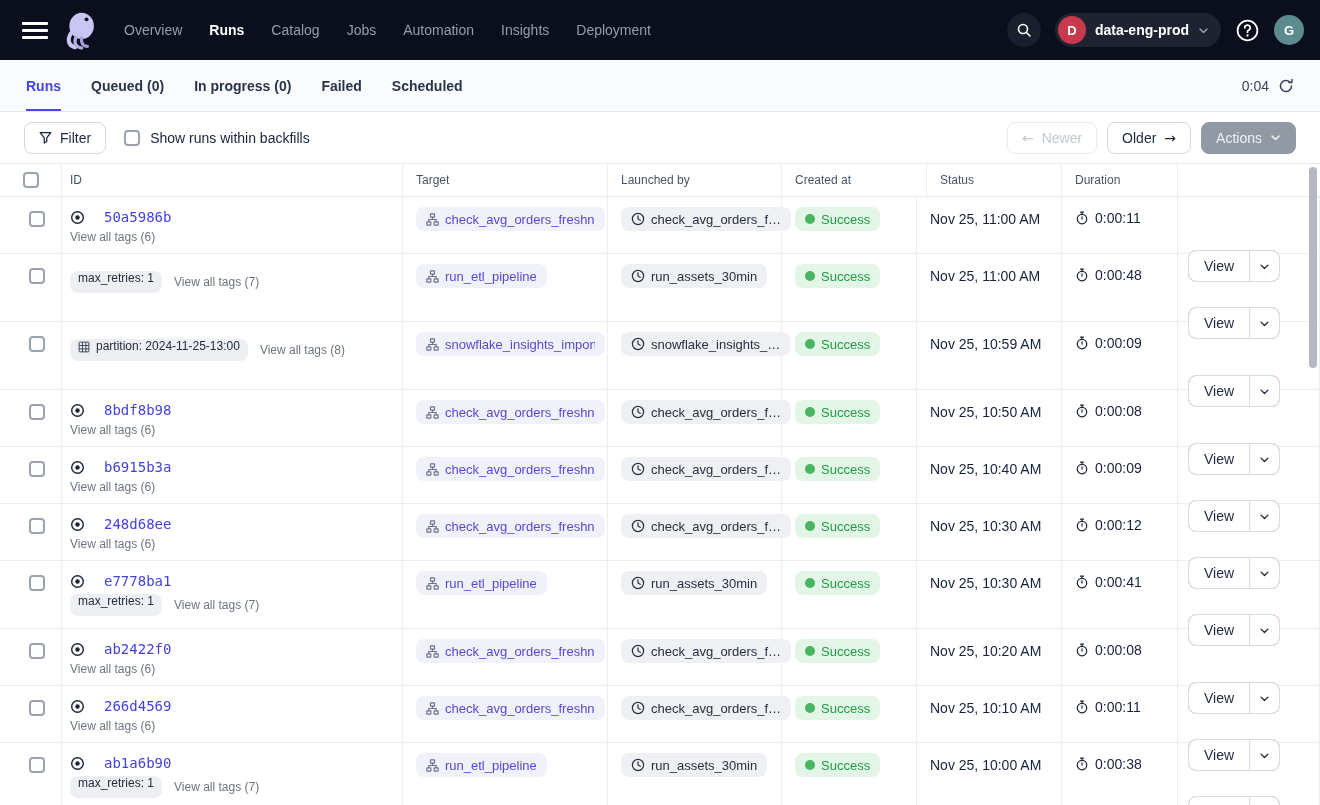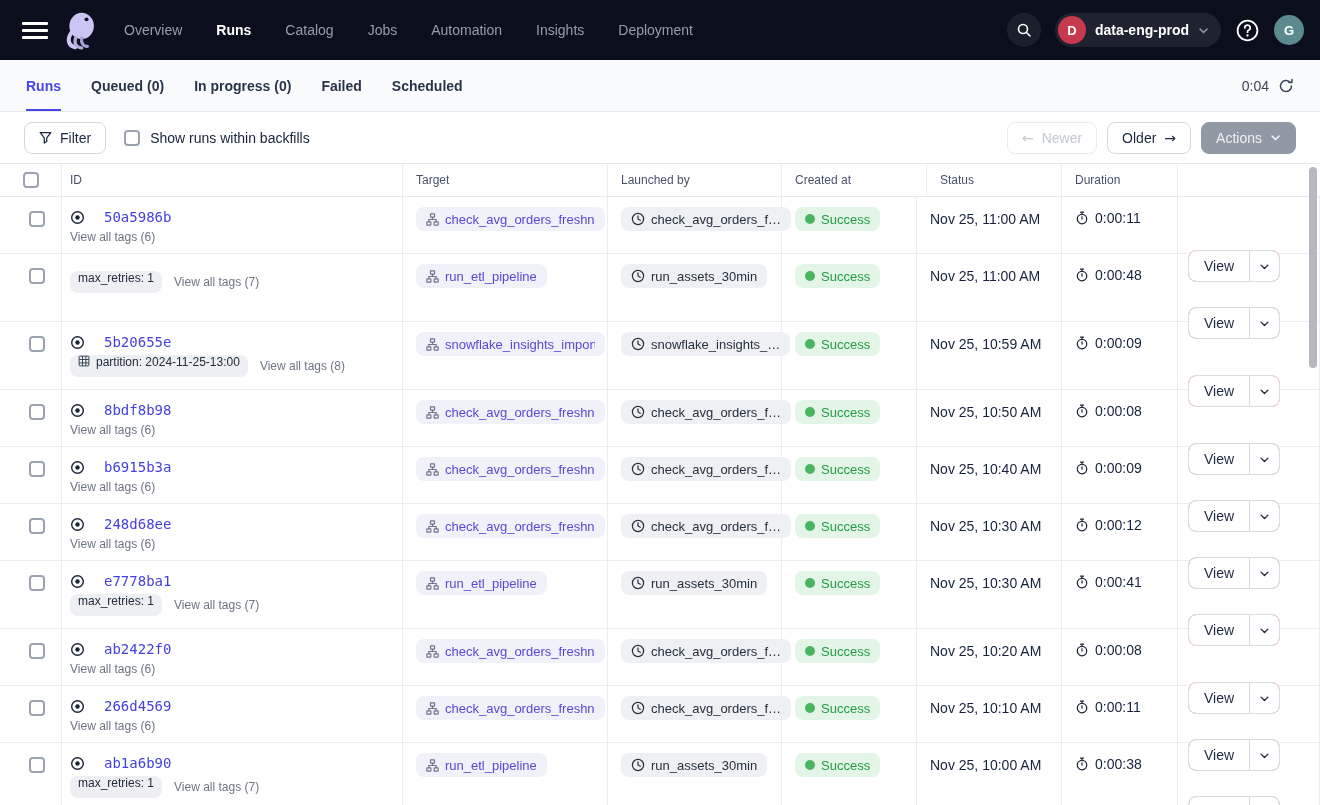--- a/index.html
+++ b/index.html
@@ -5,21 +5,21 @@
   * { margin:0; padding:0; box-sizing:border-box; }
   html,body { width:1320px; height:805px; overflow:hidden; }
   body { font-family:"Liberation Sans","DejaVu Sans",sans-serif; background:#fff; color:#16223b; }
   .app { position:relative; width:1320px; height:805px; overflow:hidden; background:#fff; }
 
   
   .navbar { height:60px; background:#0b0e1c; display:flex; align-items:center; padding:0 16px; }
   .hamburger { width:26px; display:flex; flex-direction:column; gap:4px; cursor:pointer; margin:0 8px 0 6px; }
   .hamburger span { display:block; height:3px; background:#fff; border-radius:1px; }
   .logo { margin:0 14px 0 6px; display:flex; align-items:center; }
-  .nav-links { display:flex; gap:34px; margin-left:12px; }
+  .nav-links { display:flex; gap:27px; margin-left:12px; }
   .nav-link { font-size:14px; font-weight:500; color:#969dab; cursor:pointer; text-decoration:none; }
   .nav-link.active { color:#ffffff; font-weight:700; }
   .nav-right { margin-left:auto; display:flex; align-items:center; gap:14px; }
   .icon-circle { width:34px; height:34px; border-radius:50%; background:#1a1f2d; border:none; display:flex; align-items:center; justify-content:center; cursor:pointer; }
   .workspace { height:34px; background:#1e2231; border-radius:17px; display:flex; align-items:center; gap:9px; padding:0 12px 0 3px; cursor:pointer; }
   .ws-badge { width:28px; height:28px; border-radius:50%; background:#c73a4e; color:#fff; font-size:13px; font-weight:700; display:flex; align-items:center; justify-content:center; }
   .ws-name { color:#fff; font-size:14px; font-weight:600; }
   .help-btn { background:none; border:none; cursor:pointer; display:flex; align-items:center; }
   .avatar { width:30px; height:30px; border-radius:50%; background:#5b8b8e; color:#fff; font-size:13px; font-weight:700; display:flex; align-items:center; justify-content:center; cursor:pointer; }
 
@@ -58,21 +58,21 @@
 
   .trow { display:flex; height:57px; border-bottom:1px solid #ecedf0; background:#fff; }
   .trow.tall { height:68px; }
   .cell { border-right:1px solid #ecedf0; padding-left:13px; }
   .cell.col-check { display:flex; justify-content:center; align-items:flex-start; padding-top:14px; }
   .cell.col-id { padding:12px 8px 0 8px; display:flex; flex-direction:column; }
   .id-line { display:flex; align-items:center; gap:19px; }
   .run-id { font-family:"DejaVu Sans Mono",monospace; font-size:14px; color:#4442df; text-decoration:none; cursor:pointer; }
   .tags-line { margin-top:5px; display:flex; align-items:center; gap:12px; }
   .view-all { font-size:12px; color:#6d7482; cursor:pointer; }
-  .tag-pill { display:inline-flex; align-items:flex-start; gap:6px; height:22px; background:#edeff2; border-radius:8px; padding:0 8px; font-size:12px; color:#232d3d; cursor:pointer; }
+  .tag-pill { display:inline-flex; align-items:flex-end; gap:6px; height:22px; background:#edeff2; border-radius:8px; padding:8px 8px; font-size:12px; color:#232d3d; cursor:pointer; }
   .cell.col-target, .cell.col-launched, .cell.col-status { padding-top:10px; }
   .pill { display:inline-flex; align-items:center; gap:6px; height:24px; border-radius:8px; padding:0 10px; font-size:13px; cursor:pointer; }
   .pill-target { background:#f1f1f9; color:#5649d6; }
   .pill-target .pill-text { max-width:150px; overflow:hidden; white-space:nowrap; }
   .pill-gray { background:#eef0f3; color:#26303f; }
   .pill-success { background:#e3f5e6; color:#1f9c44; font-weight:500; cursor:default; }
   .dot { width:10px; height:10px; border-radius:50%; background:#49b561; flex:none; }
   .cell.col-created { padding-top:14px; font-size:14px; color:#16223b; }
   .cell.col-duration { padding-top:13px; display:flex; align-items:flex-start; gap:6px; font-size:14px; color:#16223b; }
   .cell.col-duration svg { margin-top:1px; }
@@ -323,73 +323,130 @@
         </button>
       </span>
     </div>
   </div>
 
   <div class="trow tall">
     <div class="cell col-check">
       <span class="checkbox"></span>
     </div>
     <div class="cell col-id">
+      <div class="tags-line">
+        <span class="tag-pill">
+  <svg width="12" height="12" viewBox="0 0 16 16" fill="none" stroke="#3a4556" stroke-width="1.3">
+                <rect x="1.5" y="1.5" width="13" height="13" rx="1"></rect>
+                <path d="M1.5 6h13M1.5 10.5h13M6 1.5v13M10.5 1.5v13"></path>
+              </svg>
+<span>partition: 2024-11-25-13:00</span>
+            </span>
+            <span class="view-all">View all tags (8)</span>
+      </div>
+    </div>
+    <div class="cell col-target">
+      <span class="pill pill-target">
+        <svg width="13" height="13" viewBox="0 0 16 16" fill="none" stroke="#70708e" stroke-width="1.4">
+              <rect x="5.5" y="1" width="5" height="4" rx="0.5"></rect>
+              <rect x="1" y="11" width="5" height="4" rx="0.5"></rect>
+              <rect x="10" y="11" width="5" height="4" rx="0.5"></rect>
+              <path d="M8 5v3M3.5 11V8h9v3"></path>
+            </svg>
+        <span class="pill-text">snowflake_insights_import</span>
+      </span>
+    </div>
+    <div class="cell col-launched">
+      <span class="pill pill-gray">
+        <svg width="14" height="14" viewBox="0 0 16 16" fill="none" stroke="#26303f" stroke-width="1.4">
+              <circle cx="8" cy="8" r="6.4"></circle>
+              <path d="M8 4.5V8l2.5 1.5" stroke-linecap="round"></path>
+            </svg>
+        <span class="pill-text">snowflake_insights_…</span>
+      </span>
+    </div>
+    <div class="cell col-status">
+      <span class="pill pill-success">
+        <span class="dot"></span>
+        <span>Success</span>
+      </span>
+    </div>
+    <div class="cell col-created"><span>Nov 25, 10:59 AM</span></div>
+    <div class="cell col-duration">
+      <svg width="14" height="14" viewBox="0 0 16 16" fill="none" stroke="#1a2435" stroke-width="1.4">
+            <circle cx="8" cy="9.2" r="5.4"></circle>
+            <path d="M8 6.6v2.6" stroke-linecap="round"></path>
+            <path d="M6.3 1.4h3.4" stroke-linecap="round"></path>
+            <path d="M8 1.4v2.2"></path>
+          </svg>
+      <span>0:00:09</span>
+    </div>
+    <div class="cell col-view">
+      <span class="view-group">
+        <button class="view-main">View</button>
+        <button class="view-chev">
+          <svg width="11" height="11" viewBox="0 0 16 16" fill="none" stroke="currentColor" stroke-width="2">
+                <path d="M3 6l5 5 5-5" stroke-linecap="round" stroke-linejoin="round"></path>
+              </svg>
+        </button>
+      </span>
+    </div>
+  </div>
+
+  <div class="trow">
+    <div class="cell col-check">
+      <span class="checkbox"></span>
+    </div>
+    <div class="cell col-id">
       <div class="id-line">
         <svg width="15" height="15" viewBox="0 0 16 16">
               <circle cx="8" cy="8" r="6.2" fill="none" stroke="#1a2435" stroke-width="1.5"></circle>
               <circle cx="8" cy="8" r="2.4" fill="#1a2435"></circle>
             </svg>
-        <a class="run-id">5b20655e</a>
-      </div>
-      <div class="tags-line">
-        <span class="tag-pill">
-  <svg width="12" height="12" viewBox="0 0 16 16" fill="none" stroke="#3a4556" stroke-width="1.3">
-                <rect x="1.5" y="1.5" width="13" height="13" rx="1"></rect>
-                <path d="M1.5 6h13M1.5 10.5h13M6 1.5v13M10.5 1.5v13"></path>
-              </svg>
-<span>partition: 2024-11-25-13:00</span>
-            </span>
-            <span class="view-all">View all tags (8)</span>
-      </div>
-    </div>
-    <div class="cell col-target">
-      <span class="pill pill-target">
-        <svg width="13" height="13" viewBox="0 0 16 16" fill="none" stroke="#70708e" stroke-width="1.4">
-              <rect x="5.5" y="1" width="5" height="4" rx="0.5"></rect>
-              <rect x="1" y="11" width="5" height="4" rx="0.5"></rect>
-              <rect x="10" y="11" width="5" height="4" rx="0.5"></rect>
-              <path d="M8 5v3M3.5 11V8h9v3"></path>
-            </svg>
-        <span class="pill-text">snowflake_insights_import</span>
-      </span>
-    </div>
-    <div class="cell col-launched">
-      <span class="pill pill-gray">
-        <svg width="14" height="14" viewBox="0 0 16 16" fill="none" stroke="#26303f" stroke-width="1.4">
-              <circle cx="8" cy="8" r="6.4"></circle>
-              <path d="M8 4.5V8l2.5 1.5" stroke-linecap="round"></path>
-            </svg>
-        <span class="pill-text">snowflake_insights_…</span>
-      </span>
-    </div>
-    <div class="cell col-status">
-      <span class="pill pill-success">
-        <span class="dot"></span>
-        <span>Success</span>
-      </span>
-    </div>
-    <div class="cell col-created"><span>Nov 25, 10:59 AM</span></div>
-    <div class="cell col-duration">
-      <svg width="14" height="14" viewBox="0 0 16 16" fill="none" stroke="#1a2435" stroke-width="1.4">
-            <circle cx="8" cy="9.2" r="5.4"></circle>
-            <path d="M8 6.6v2.6" stroke-linecap="round"></path>
-            <path d="M6.3 1.4h3.4" stroke-linecap="round"></path>
-            <path d="M8 1.4v2.2"></path>
-          </svg>
-      <span>0:00:09</span>
+        <a class="run-id">8bdf8b98</a>
+      </div>
+      <div class="tags-line">
+        <span class="view-all">View all tags (6)</span>
+      </div>
+    </div>
+    <div class="cell col-target">
+      <span class="pill pill-target">
+        <svg width="13" height="13" viewBox="0 0 16 16" fill="none" stroke="#70708e" stroke-width="1.4">
+              <rect x="5.5" y="1" width="5" height="4" rx="0.5"></rect>
+              <rect x="1" y="11" width="5" height="4" rx="0.5"></rect>
+              <rect x="10" y="11" width="5" height="4" rx="0.5"></rect>
+              <path d="M8 5v3M3.5 11V8h9v3"></path>
+            </svg>
+        <span class="pill-text">check_avg_orders_freshne</span>
+      </span>
+    </div>
+    <div class="cell col-launched">
+      <span class="pill pill-gray">
+        <svg width="14" height="14" viewBox="0 0 16 16" fill="none" stroke="#26303f" stroke-width="1.4">
+              <circle cx="8" cy="8" r="6.4"></circle>
+              <path d="M8 4.5V8l2.5 1.5" stroke-linecap="round"></path>
+            </svg>
+        <span class="pill-text">check_avg_orders_f…</span>
+      </span>
+    </div>
+    <div class="cell col-status">
+      <span class="pill pill-success">
+        <span class="dot"></span>
+        <span>Success</span>
+      </span>
+    </div>
+    <div class="cell col-created"><span>Nov 25, 10:50 AM</span></div>
+    <div class="cell col-duration">
+      <svg width="14" height="14" viewBox="0 0 16 16" fill="none" stroke="#1a2435" stroke-width="1.4">
+            <circle cx="8" cy="9.2" r="5.4"></circle>
+            <path d="M8 6.6v2.6" stroke-linecap="round"></path>
+            <path d="M6.3 1.4h3.4" stroke-linecap="round"></path>
+            <path d="M8 1.4v2.2"></path>
+          </svg>
+      <span>0:00:08</span>
     </div>
     <div class="cell col-view">
       <span class="view-group">
         <button class="view-main">View</button>
         <button class="view-chev">
           <svg width="11" height="11" viewBox="0 0 16 16" fill="none" stroke="currentColor" stroke-width="2">
                 <path d="M3 6l5 5 5-5" stroke-linecap="round" stroke-linejoin="round"></path>
               </svg>
         </button>
       </span>
@@ -399,21 +456,21 @@
   <div class="trow">
     <div class="cell col-check">
       <span class="checkbox"></span>
     </div>
     <div class="cell col-id">
       <div class="id-line">
         <svg width="15" height="15" viewBox="0 0 16 16">
               <circle cx="8" cy="8" r="6.2" fill="none" stroke="#1a2435" stroke-width="1.5"></circle>
               <circle cx="8" cy="8" r="2.4" fill="#1a2435"></circle>
             </svg>
-        <a class="run-id">8bdf8b98</a>
+        <a class="run-id">b6915b3a</a>
       </div>
       <div class="tags-line">
         <span class="view-all">View all tags (6)</span>
       </div>
     </div>
     <div class="cell col-target">
       <span class="pill pill-target">
         <svg width="13" height="13" viewBox="0 0 16 16" fill="none" stroke="#70708e" stroke-width="1.4">
               <rect x="5.5" y="1" width="5" height="4" rx="0.5"></rect>
               <rect x="1" y="11" width="5" height="4" rx="0.5"></rect>
@@ -431,29 +488,29 @@
             </svg>
         <span class="pill-text">check_avg_orders_f…</span>
       </span>
     </div>
     <div class="cell col-status">
       <span class="pill pill-success">
         <span class="dot"></span>
         <span>Success</span>
       </span>
     </div>
-    <div class="cell col-created"><span>Nov 25, 10:50 AM</span></div>
-    <div class="cell col-duration">
-      <svg width="14" height="14" viewBox="0 0 16 16" fill="none" stroke="#1a2435" stroke-width="1.4">
-            <circle cx="8" cy="9.2" r="5.4"></circle>
-            <path d="M8 6.6v2.6" stroke-linecap="round"></path>
-            <path d="M6.3 1.4h3.4" stroke-linecap="round"></path>
-            <path d="M8 1.4v2.2"></path>
-          </svg>
-      <span>0:00:08</span>
+    <div class="cell col-created"><span>Nov 25, 10:40 AM</span></div>
+    <div class="cell col-duration">
+      <svg width="14" height="14" viewBox="0 0 16 16" fill="none" stroke="#1a2435" stroke-width="1.4">
+            <circle cx="8" cy="9.2" r="5.4"></circle>
+            <path d="M8 6.6v2.6" stroke-linecap="round"></path>
+            <path d="M6.3 1.4h3.4" stroke-linecap="round"></path>
+            <path d="M8 1.4v2.2"></path>
+          </svg>
+      <span>0:00:09</span>
     </div>
     <div class="cell col-view">
       <span class="view-group">
         <button class="view-main">View</button>
         <button class="view-chev">
           <svg width="11" height="11" viewBox="0 0 16 16" fill="none" stroke="currentColor" stroke-width="2">
                 <path d="M3 6l5 5 5-5" stroke-linecap="round" stroke-linejoin="round"></path>
               </svg>
         </button>
       </span>
@@ -463,21 +520,21 @@
   <div class="trow">
     <div class="cell col-check">
       <span class="checkbox"></span>
     </div>
     <div class="cell col-id">
       <div class="id-line">
         <svg width="15" height="15" viewBox="0 0 16 16">
               <circle cx="8" cy="8" r="6.2" fill="none" stroke="#1a2435" stroke-width="1.5"></circle>
               <circle cx="8" cy="8" r="2.4" fill="#1a2435"></circle>
             </svg>
-        <a class="run-id">b6915b3a</a>
+        <a class="run-id">248d68ee</a>
       </div>
       <div class="tags-line">
         <span class="view-all">View all tags (6)</span>
       </div>
     </div>
     <div class="cell col-target">
       <span class="pill pill-target">
         <svg width="13" height="13" viewBox="0 0 16 16" fill="none" stroke="#70708e" stroke-width="1.4">
               <rect x="5.5" y="1" width="5" height="4" rx="0.5"></rect>
               <rect x="1" y="11" width="5" height="4" rx="0.5"></rect>
@@ -495,117 +552,248 @@
             </svg>
         <span class="pill-text">check_avg_orders_f…</span>
       </span>
     </div>
     <div class="cell col-status">
       <span class="pill pill-success">
         <span class="dot"></span>
         <span>Success</span>
       </span>
     </div>
-    <div class="cell col-created"><span>Nov 25, 10:40 AM</span></div>
-    <div class="cell col-duration">
-      <svg width="14" height="14" viewBox="0 0 16 16" fill="none" stroke="#1a2435" stroke-width="1.4">
-            <circle cx="8" cy="9.2" r="5.4"></circle>
-            <path d="M8 6.6v2.6" stroke-linecap="round"></path>
-            <path d="M6.3 1.4h3.4" stroke-linecap="round"></path>
-            <path d="M8 1.4v2.2"></path>
-          </svg>
-      <span>0:00:09</span>
-    </div>
-    <div class="cell col-view">
-      <span class="view-group">
-        <button class="view-main">View</button>
-        <button class="view-chev">
-          <svg width="11" height="11" viewBox="0 0 16 16" fill="none" stroke="currentColor" stroke-width="2">
-                <path d="M3 6l5 5 5-5" stroke-linecap="round" stroke-linejoin="round"></path>
-              </svg>
-        </button>
-      </span>
-    </div>
-  </div>
-
-  <div class="trow">
+    <div class="cell col-created"><span>Nov 25, 10:30 AM</span></div>
+    <div class="cell col-duration">
+      <svg width="14" height="14" viewBox="0 0 16 16" fill="none" stroke="#1a2435" stroke-width="1.4">
+            <circle cx="8" cy="9.2" r="5.4"></circle>
+            <path d="M8 6.6v2.6" stroke-linecap="round"></path>
+            <path d="M6.3 1.4h3.4" stroke-linecap="round"></path>
+            <path d="M8 1.4v2.2"></path>
+          </svg>
+      <span>0:00:12</span>
+    </div>
+    <div class="cell col-view">
+      <span class="view-group">
+        <button class="view-main">View</button>
+        <button class="view-chev">
+          <svg width="11" height="11" viewBox="0 0 16 16" fill="none" stroke="currentColor" stroke-width="2">
+                <path d="M3 6l5 5 5-5" stroke-linecap="round" stroke-linejoin="round"></path>
+              </svg>
+        </button>
+      </span>
+    </div>
+  </div>
+
+  <div class="trow tall">
     <div class="cell col-check">
       <span class="checkbox"></span>
     </div>
     <div class="cell col-id">
       <div class="id-line">
         <svg width="15" height="15" viewBox="0 0 16 16">
               <circle cx="8" cy="8" r="6.2" fill="none" stroke="#1a2435" stroke-width="1.5"></circle>
               <circle cx="8" cy="8" r="2.4" fill="#1a2435"></circle>
             </svg>
-        <a class="run-id">248d68ee</a>
-      </div>
-      <div class="tags-line">
-        <span class="view-all">View all tags (6)</span>
-      </div>
-    </div>
-    <div class="cell col-target">
-      <span class="pill pill-target">
-        <svg width="13" height="13" viewBox="0 0 16 16" fill="none" stroke="#70708e" stroke-width="1.4">
-              <rect x="5.5" y="1" width="5" height="4" rx="0.5"></rect>
-              <rect x="1" y="11" width="5" height="4" rx="0.5"></rect>
-              <rect x="10" y="11" width="5" height="4" rx="0.5"></rect>
-              <path d="M8 5v3M3.5 11V8h9v3"></path>
-            </svg>
-        <span class="pill-text">check_avg_orders_freshne</span>
-      </span>
-    </div>
-    <div class="cell col-launched">
-      <span class="pill pill-gray">
-        <svg width="14" height="14" viewBox="0 0 16 16" fill="none" stroke="#26303f" stroke-width="1.4">
-              <circle cx="8" cy="8" r="6.4"></circle>
-              <path d="M8 4.5V8l2.5 1.5" stroke-linecap="round"></path>
-            </svg>
-        <span class="pill-text">check_avg_orders_f…</span>
+        <a class="run-id">e7778ba1</a>
+      </div>
+      <div class="tags-line">
+        <span class="tag-pill">
+              <span>max_retries: 1</span>
+            </span>
+            <span class="view-all">View all tags (7)</span>
+      </div>
+    </div>
+    <div class="cell col-target">
+      <span class="pill pill-target">
+        <svg width="13" height="13" viewBox="0 0 16 16" fill="none" stroke="#70708e" stroke-width="1.4">
+              <rect x="5.5" y="1" width="5" height="4" rx="0.5"></rect>
+              <rect x="1" y="11" width="5" height="4" rx="0.5"></rect>
+              <rect x="10" y="11" width="5" height="4" rx="0.5"></rect>
+              <path d="M8 5v3M3.5 11V8h9v3"></path>
+            </svg>
+        <span class="pill-text">run_etl_pipeline</span>
+      </span>
+    </div>
+    <div class="cell col-launched">
+      <span class="pill pill-gray">
+        <svg width="14" height="14" viewBox="0 0 16 16" fill="none" stroke="#26303f" stroke-width="1.4">
+              <circle cx="8" cy="8" r="6.4"></circle>
+              <path d="M8 4.5V8l2.5 1.5" stroke-linecap="round"></path>
+            </svg>
+        <span class="pill-text">run_assets_30min</span>
       </span>
     </div>
     <div class="cell col-status">
       <span class="pill pill-success">
         <span class="dot"></span>
         <span>Success</span>
       </span>
     </div>
     <div class="cell col-created"><span>Nov 25, 10:30 AM</span></div>
     <div class="cell col-duration">
       <svg width="14" height="14" viewBox="0 0 16 16" fill="none" stroke="#1a2435" stroke-width="1.4">
             <circle cx="8" cy="9.2" r="5.4"></circle>
             <path d="M8 6.6v2.6" stroke-linecap="round"></path>
             <path d="M6.3 1.4h3.4" stroke-linecap="round"></path>
             <path d="M8 1.4v2.2"></path>
           </svg>
-      <span>0:00:12</span>
-    </div>
-    <div class="cell col-view">
-      <span class="view-group">
-        <button class="view-main">View</button>
-        <button class="view-chev">
-          <svg width="11" height="11" viewBox="0 0 16 16" fill="none" stroke="currentColor" stroke-width="2">
-                <path d="M3 6l5 5 5-5" stroke-linecap="round" stroke-linejoin="round"></path>
-              </svg>
-        </button>
-      </span>
-    </div>
-  </div>
-
-  <div class="trow tall">
+      <span>0:00:41</span>
+    </div>
+    <div class="cell col-view">
+      <span class="view-group">
+        <button class="view-main">View</button>
+        <button class="view-chev">
+          <svg width="11" height="11" viewBox="0 0 16 16" fill="none" stroke="currentColor" stroke-width="2">
+                <path d="M3 6l5 5 5-5" stroke-linecap="round" stroke-linejoin="round"></path>
+              </svg>
+        </button>
+      </span>
+    </div>
+  </div>
+
+  <div class="trow">
     <div class="cell col-check">
       <span class="checkbox"></span>
     </div>
     <div class="cell col-id">
       <div class="id-line">
         <svg width="15" height="15" viewBox="0 0 16 16">
               <circle cx="8" cy="8" r="6.2" fill="none" stroke="#1a2435" stroke-width="1.5"></circle>
               <circle cx="8" cy="8" r="2.4" fill="#1a2435"></circle>
             </svg>
-        <a class="run-id">e7778ba1</a>
+        <a class="run-id">ab2422f0</a>
+      </div>
+      <div class="tags-line">
+        <span class="view-all">View all tags (6)</span>
+      </div>
+    </div>
+    <div class="cell col-target">
+      <span class="pill pill-target">
+        <svg width="13" height="13" viewBox="0 0 16 16" fill="none" stroke="#70708e" stroke-width="1.4">
+              <rect x="5.5" y="1" width="5" height="4" rx="0.5"></rect>
+              <rect x="1" y="11" width="5" height="4" rx="0.5"></rect>
+              <rect x="10" y="11" width="5" height="4" rx="0.5"></rect>
+              <path d="M8 5v3M3.5 11V8h9v3"></path>
+            </svg>
+        <span class="pill-text">check_avg_orders_freshne</span>
+      </span>
+    </div>
+    <div class="cell col-launched">
+      <span class="pill pill-gray">
+        <svg width="14" height="14" viewBox="0 0 16 16" fill="none" stroke="#26303f" stroke-width="1.4">
+              <circle cx="8" cy="8" r="6.4"></circle>
+              <path d="M8 4.5V8l2.5 1.5" stroke-linecap="round"></path>
+            </svg>
+        <span class="pill-text">check_avg_orders_f…</span>
+      </span>
+    </div>
+    <div class="cell col-status">
+      <span class="pill pill-success">
+        <span class="dot"></span>
+        <span>Success</span>
+      </span>
+    </div>
+    <div class="cell col-created"><span>Nov 25, 10:20 AM</span></div>
+    <div class="cell col-duration">
+      <svg width="14" height="14" viewBox="0 0 16 16" fill="none" stroke="#1a2435" stroke-width="1.4">
+            <circle cx="8" cy="9.2" r="5.4"></circle>
+            <path d="M8 6.6v2.6" stroke-linecap="round"></path>
+            <path d="M6.3 1.4h3.4" stroke-linecap="round"></path>
+            <path d="M8 1.4v2.2"></path>
+          </svg>
+      <span>0:00:08</span>
+    </div>
+    <div class="cell col-view">
+      <span class="view-group">
+        <button class="view-main">View</button>
+        <button class="view-chev">
+          <svg width="11" height="11" viewBox="0 0 16 16" fill="none" stroke="currentColor" stroke-width="2">
+                <path d="M3 6l5 5 5-5" stroke-linecap="round" stroke-linejoin="round"></path>
+              </svg>
+        </button>
+      </span>
+    </div>
+  </div>
+
+  <div class="trow">
+    <div class="cell col-check">
+      <span class="checkbox"></span>
+    </div>
+    <div class="cell col-id">
+      <div class="id-line">
+        <svg width="15" height="15" viewBox="0 0 16 16">
+              <circle cx="8" cy="8" r="6.2" fill="none" stroke="#1a2435" stroke-width="1.5"></circle>
+              <circle cx="8" cy="8" r="2.4" fill="#1a2435"></circle>
+            </svg>
+        <a class="run-id">266d4569</a>
+      </div>
+      <div class="tags-line">
+        <span class="view-all">View all tags (6)</span>
+      </div>
+    </div>
+    <div class="cell col-target">
+      <span class="pill pill-target">
+        <svg width="13" height="13" viewBox="0 0 16 16" fill="none" stroke="#70708e" stroke-width="1.4">
+              <rect x="5.5" y="1" width="5" height="4" rx="0.5"></rect>
+              <rect x="1" y="11" width="5" height="4" rx="0.5"></rect>
+              <rect x="10" y="11" width="5" height="4" rx="0.5"></rect>
+              <path d="M8 5v3M3.5 11V8h9v3"></path>
+            </svg>
+        <span class="pill-text">check_avg_orders_freshne</span>
+      </span>
+    </div>
+    <div class="cell col-launched">
+      <span class="pill pill-gray">
+        <svg width="14" height="14" viewBox="0 0 16 16" fill="none" stroke="#26303f" stroke-width="1.4">
+              <circle cx="8" cy="8" r="6.4"></circle>
+              <path d="M8 4.5V8l2.5 1.5" stroke-linecap="round"></path>
+            </svg>
+        <span class="pill-text">check_avg_orders_f…</span>
+      </span>
+    </div>
+    <div class="cell col-status">
+      <span class="pill pill-success">
+        <span class="dot"></span>
+        <span>Success</span>
+      </span>
+    </div>
+    <div class="cell col-created"><span>Nov 25, 10:10 AM</span></div>
+    <div class="cell col-duration">
+      <svg width="14" height="14" viewBox="0 0 16 16" fill="none" stroke="#1a2435" stroke-width="1.4">
+            <circle cx="8" cy="9.2" r="5.4"></circle>
+            <path d="M8 6.6v2.6" stroke-linecap="round"></path>
+            <path d="M6.3 1.4h3.4" stroke-linecap="round"></path>
+            <path d="M8 1.4v2.2"></path>
+          </svg>
+      <span>0:00:11</span>
+    </div>
+    <div class="cell col-view">
+      <span class="view-group">
+        <button class="view-main">View</button>
+        <button class="view-chev">
+          <svg width="11" height="11" viewBox="0 0 16 16" fill="none" stroke="currentColor" stroke-width="2">
+                <path d="M3 6l5 5 5-5" stroke-linecap="round" stroke-linejoin="round"></path>
+              </svg>
+        </button>
+      </span>
+    </div>
+  </div>
+
+  <div class="trow tall">
+    <div class="cell col-check">
+      <span class="checkbox"></span>
+    </div>
+    <div class="cell col-id">
+      <div class="id-line">
+        <svg width="15" height="15" viewBox="0 0 16 16">
+              <circle cx="8" cy="8" r="6.2" fill="none" stroke="#1a2435" stroke-width="1.5"></circle>
+              <circle cx="8" cy="8" r="2.4" fill="#1a2435"></circle>
+            </svg>
+        <a class="run-id">ab1a6b90</a>
       </div>
       <div class="tags-line">
         <span class="tag-pill">
               <span>max_retries: 1</span>
             </span>
             <span class="view-all">View all tags (7)</span>
       </div>
     </div>
     <div class="cell col-target">
       <span class="pill pill-target">
@@ -626,215 +814,20 @@
             </svg>
         <span class="pill-text">run_assets_30min</span>
       </span>
     </div>
     <div class="cell col-status">
       <span class="pill pill-success">
         <span class="dot"></span>
         <span>Success</span>
       </span>
     </div>
-    <div class="cell col-created"><span>Nov 25, 10:30 AM</span></div>
-    <div class="cell col-duration">
-      <svg width="14" height="14" viewBox="0 0 16 16" fill="none" stroke="#1a2435" stroke-width="1.4">
-            <circle cx="8" cy="9.2" r="5.4"></circle>
-            <path d="M8 6.6v2.6" stroke-linecap="round"></path>
-            <path d="M6.3 1.4h3.4" stroke-linecap="round"></path>
-            <path d="M8 1.4v2.2"></path>
-          </svg>
-      <span>0:00:41</span>
-    </div>
-    <div class="cell col-view">
-      <span class="view-group">
-        <button class="view-main">View</button>
-        <button class="view-chev">
-          <svg width="11" height="11" viewBox="0 0 16 16" fill="none" stroke="currentColor" stroke-width="2">
-                <path d="M3 6l5 5 5-5" stroke-linecap="round" stroke-linejoin="round"></path>
-              </svg>
-        </button>
-      </span>
-    </div>
-  </div>
-
-  <div class="trow">
-    <div class="cell col-check">
-      <span class="checkbox"></span>
-    </div>
-    <div class="cell col-id">
-      <div class="id-line">
-        <svg width="15" height="15" viewBox="0 0 16 16">
-              <circle cx="8" cy="8" r="6.2" fill="none" stroke="#1a2435" stroke-width="1.5"></circle>
-              <circle cx="8" cy="8" r="2.4" fill="#1a2435"></circle>
-            </svg>
-        <a class="run-id">ab2422f0</a>
-      </div>
-      <div class="tags-line">
-        <span class="view-all">View all tags (6)</span>
-      </div>
-    </div>
-    <div class="cell col-target">
-      <span class="pill pill-target">
-        <svg width="13" height="13" viewBox="0 0 16 16" fill="none" stroke="#70708e" stroke-width="1.4">
-              <rect x="5.5" y="1" width="5" height="4" rx="0.5"></rect>
-              <rect x="1" y="11" width="5" height="4" rx="0.5"></rect>
-              <rect x="10" y="11" width="5" height="4" rx="0.5"></rect>
-              <path d="M8 5v3M3.5 11V8h9v3"></path>
-            </svg>
-        <span class="pill-text">check_avg_orders_freshne</span>
-      </span>
-    </div>
-    <div class="cell col-launched">
-      <span class="pill pill-gray">
-        <svg width="14" height="14" viewBox="0 0 16 16" fill="none" stroke="#26303f" stroke-width="1.4">
-              <circle cx="8" cy="8" r="6.4"></circle>
-              <path d="M8 4.5V8l2.5 1.5" stroke-linecap="round"></path>
-            </svg>
-        <span class="pill-text">check_avg_orders_f…</span>
-      </span>
-    </div>
-    <div class="cell col-status">
-      <span class="pill pill-success">
-        <span class="dot"></span>
-        <span>Success</span>
-      </span>
-    </div>
-    <div class="cell col-created"><span>Nov 25, 10:20 AM</span></div>
-    <div class="cell col-duration">
-      <svg width="14" height="14" viewBox="0 0 16 16" fill="none" stroke="#1a2435" stroke-width="1.4">
-            <circle cx="8" cy="9.2" r="5.4"></circle>
-            <path d="M8 6.6v2.6" stroke-linecap="round"></path>
-            <path d="M6.3 1.4h3.4" stroke-linecap="round"></path>
-            <path d="M8 1.4v2.2"></path>
-          </svg>
-      <span>0:00:08</span>
-    </div>
-    <div class="cell col-view">
-      <span class="view-group">
-        <button class="view-main">View</button>
-        <button class="view-chev">
-          <svg width="11" height="11" viewBox="0 0 16 16" fill="none" stroke="currentColor" stroke-width="2">
-                <path d="M3 6l5 5 5-5" stroke-linecap="round" stroke-linejoin="round"></path>
-              </svg>
-        </button>
-      </span>
-    </div>
-  </div>
-
-  <div class="trow">
-    <div class="cell col-check">
-      <span class="checkbox"></span>
-    </div>
-    <div class="cell col-id">
-      <div class="id-line">
-        <svg width="15" height="15" viewBox="0 0 16 16">
-              <circle cx="8" cy="8" r="6.2" fill="none" stroke="#1a2435" stroke-width="1.5"></circle>
-              <circle cx="8" cy="8" r="2.4" fill="#1a2435"></circle>
-            </svg>
-        <a class="run-id">266d4569</a>
-      </div>
-      <div class="tags-line">
-        <span class="view-all">View all tags (6)</span>
-      </div>
-    </div>
-    <div class="cell col-target">
-      <span class="pill pill-target">
-        <svg width="13" height="13" viewBox="0 0 16 16" fill="none" stroke="#70708e" stroke-width="1.4">
-              <rect x="5.5" y="1" width="5" height="4" rx="0.5"></rect>
-              <rect x="1" y="11" width="5" height="4" rx="0.5"></rect>
-              <rect x="10" y="11" width="5" height="4" rx="0.5"></rect>
-              <path d="M8 5v3M3.5 11V8h9v3"></path>
-            </svg>
-        <span class="pill-text">check_avg_orders_freshne</span>
-      </span>
-    </div>
-    <div class="cell col-launched">
-      <span class="pill pill-gray">
-        <svg width="14" height="14" viewBox="0 0 16 16" fill="none" stroke="#26303f" stroke-width="1.4">
-              <circle cx="8" cy="8" r="6.4"></circle>
-              <path d="M8 4.5V8l2.5 1.5" stroke-linecap="round"></path>
-            </svg>
-        <span class="pill-text">check_avg_orders_f…</span>
-      </span>
-    </div>
-    <div class="cell col-status">
-      <span class="pill pill-success">
-        <span class="dot"></span>
-        <span>Success</span>
-      </span>
-    </div>
-    <div class="cell col-created"><span>Nov 25, 10:10 AM</span></div>
-    <div class="cell col-duration">
-      <svg width="14" height="14" viewBox="0 0 16 16" fill="none" stroke="#1a2435" stroke-width="1.4">
-            <circle cx="8" cy="9.2" r="5.4"></circle>
-            <path d="M8 6.6v2.6" stroke-linecap="round"></path>
-            <path d="M6.3 1.4h3.4" stroke-linecap="round"></path>
-            <path d="M8 1.4v2.2"></path>
-          </svg>
-      <span>0:00:11</span>
-    </div>
-    <div class="cell col-view">
-      <span class="view-group">
-        <button class="view-main">View</button>
-        <button class="view-chev">
-          <svg width="11" height="11" viewBox="0 0 16 16" fill="none" stroke="currentColor" stroke-width="2">
-                <path d="M3 6l5 5 5-5" stroke-linecap="round" stroke-linejoin="round"></path>
-              </svg>
-        </button>
-      </span>
-    </div>
-  </div>
-
-  <div class="trow tall">
-    <div class="cell col-check">
-      <span class="checkbox"></span>
-    </div>
-    <div class="cell col-id">
-      <div class="id-line">
-        <svg width="15" height="15" viewBox="0 0 16 16">
-              <circle cx="8" cy="8" r="6.2" fill="none" stroke="#1a2435" stroke-width="1.5"></circle>
-              <circle cx="8" cy="8" r="2.4" fill="#1a2435"></circle>
-            </svg>
-        <a class="run-id">ab1a6b90</a>
-      </div>
-      <div class="tags-line">
-        <span class="tag-pill">
-              <span>max_retries: 1</span>
-            </span>
-            <span class="view-all">View all tags (7)</span>
-      </div>
-    </div>
-    <div class="cell col-target">
-      <span class="pill pill-target">
-        <svg width="13" height="13" viewBox="0 0 16 16" fill="none" stroke="#70708e" stroke-width="1.4">
-              <rect x="5.5" y="1" width="5" height="4" rx="0.5"></rect>
-              <rect x="1" y="11" width="5" height="4" rx="0.5"></rect>
-              <rect x="10" y="11" width="5" height="4" rx="0.5"></rect>
-              <path d="M8 5v3M3.5 11V8h9v3"></path>
-            </svg>
-        <span class="pill-text">run_etl_pipeline</span>
-      </span>
-    </div>
-    <div class="cell col-launched">
-      <span class="pill pill-gray">
-        <svg width="14" height="14" viewBox="0 0 16 16" fill="none" stroke="#26303f" stroke-width="1.4">
-              <circle cx="8" cy="8" r="6.4"></circle>
-              <path d="M8 4.5V8l2.5 1.5" stroke-linecap="round"></path>
-            </svg>
-        <span class="pill-text">run_assets_30min</span>
-      </span>
-    </div>
-    <div class="cell col-status">
-      <span class="pill pill-success">
-        <span class="dot"></span>
-        <span>Success</span>
-      </span>
-    </div>
     <div class="cell col-created"><span>Nov 25, 10:00 AM</span></div>
     <div class="cell col-duration">
       <svg width="14" height="14" viewBox="0 0 16 16" fill="none" stroke="#1a2435" stroke-width="1.4">
             <circle cx="8" cy="9.2" r="5.4"></circle>
             <path d="M8 6.6v2.6" stroke-linecap="round"></path>
             <path d="M6.3 1.4h3.4" stroke-linecap="round"></path>
             <path d="M8 1.4v2.2"></path>
           </svg>
       <span>0:00:38</span>
     </div>

